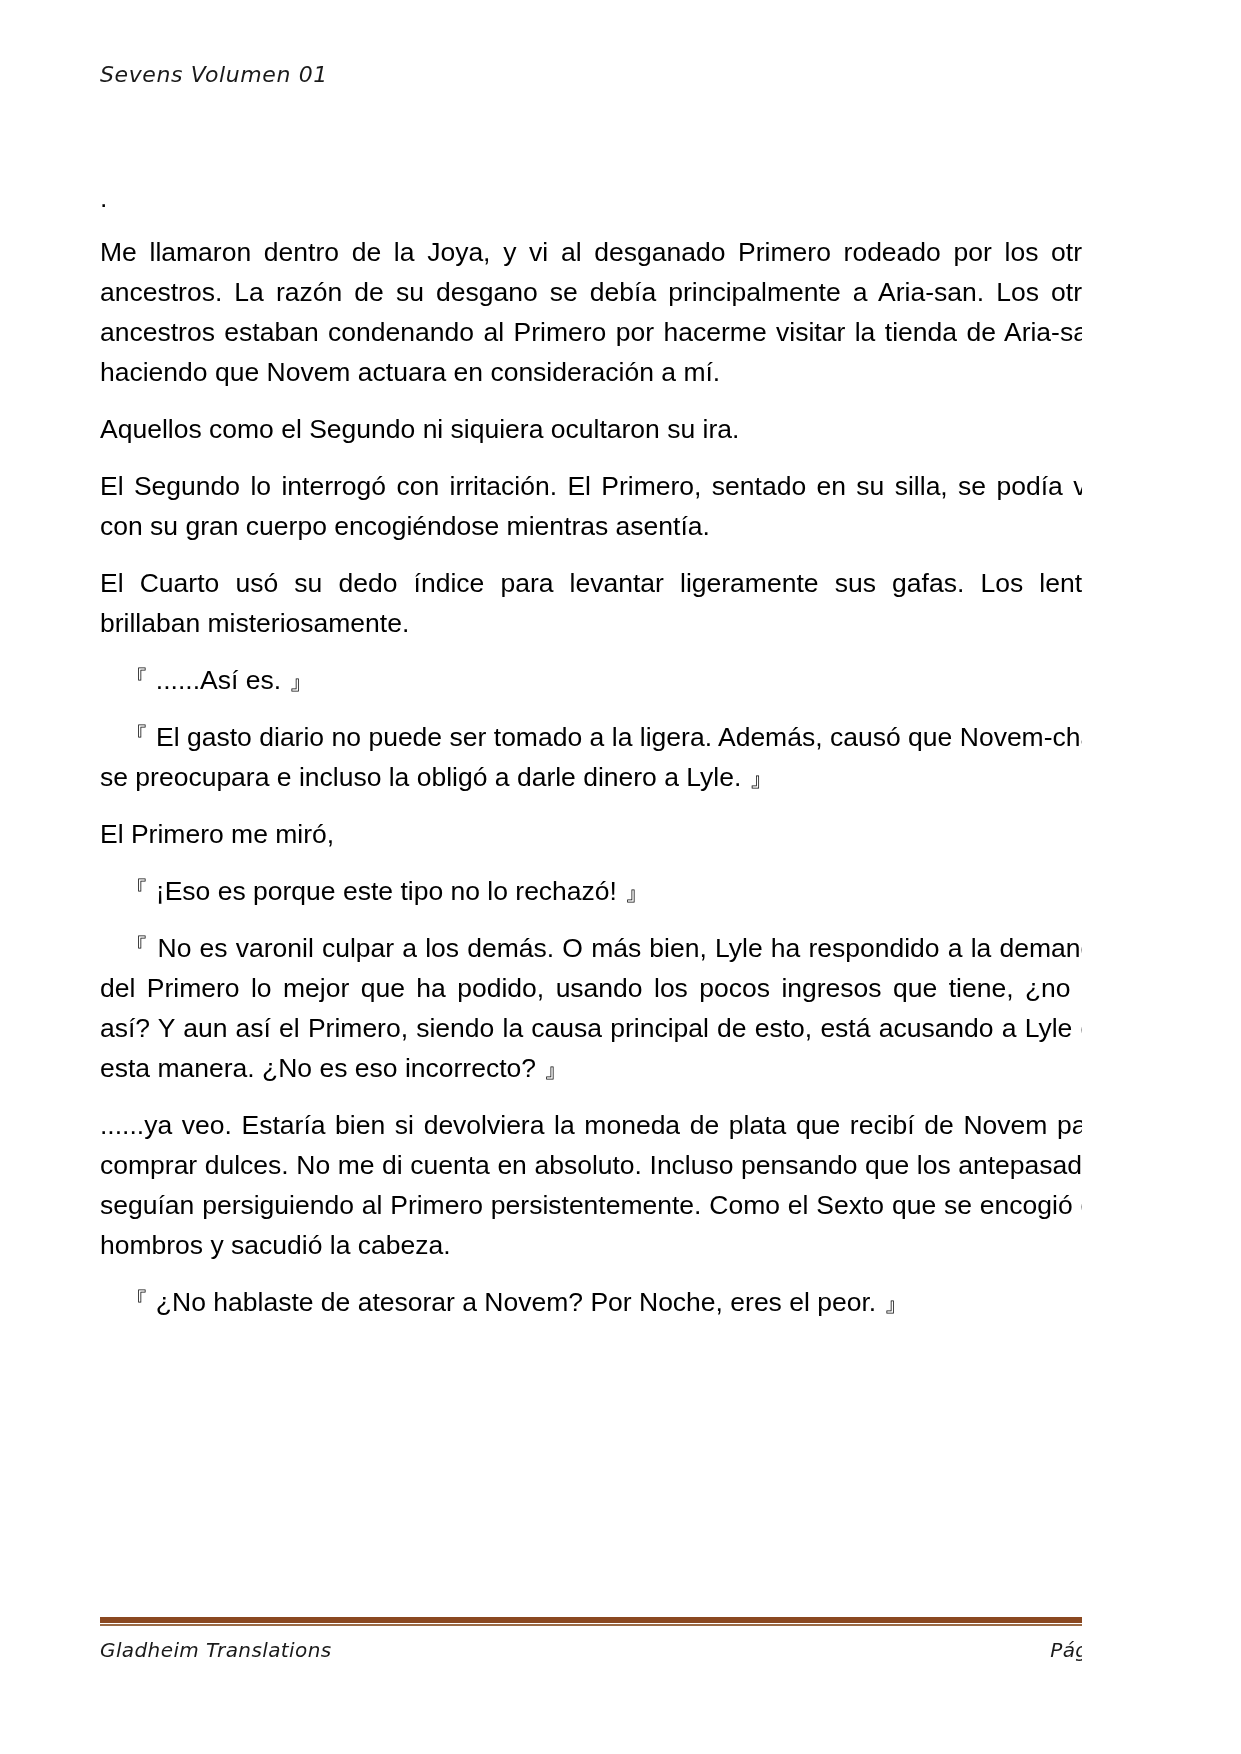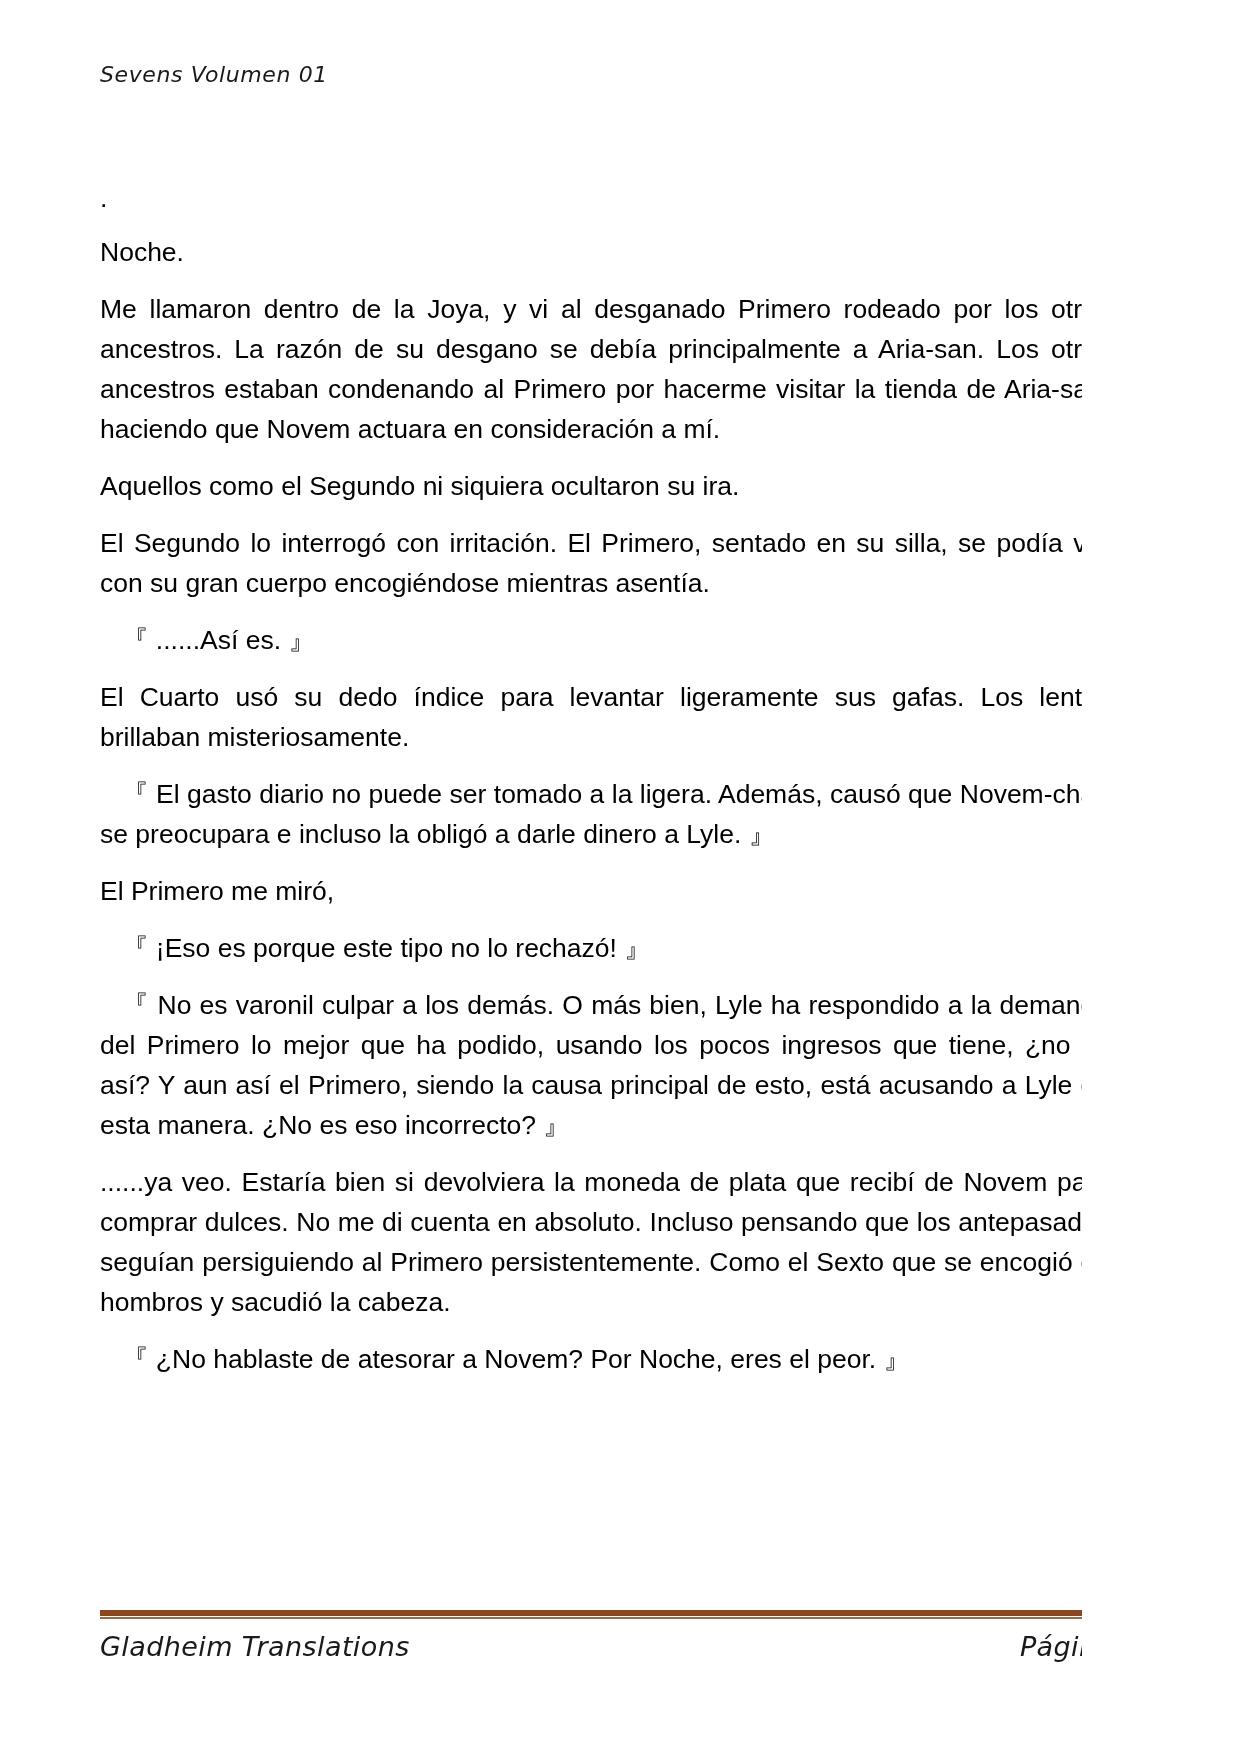--- a/index.html
+++ b/index.html
@@ -85,51 +85,50 @@
     background: #9a6a45;
   }
   .footer-row {
     display: flex;
     justify-content: space-between;
     align-items: baseline;
   }
   .footer-text {
     font-family: "DejaVu Sans", sans-serif;
     font-style: italic;
-    font-size: 27px;
+    font-size: 20px;
     letter-spacing: 0.4px;
     color: #1a1a1a;
     white-space: nowrap;
   }
 </style>
 </head>
 <body>
 
 <div class="page">
 
   <div class="page-header">
     <div class="header-title">Sevens Volumen 01</div>
   </div>
 
   <div class="page-body">
 
     <p class="para tiny last-line-left">.</p>
 
-    <p class="para last-line-left">Noche.</p>
 
     <p class="para last-line-left">Me llamaron dentro de la Joya, y vi al desganado Primero rodeado por los otros ancestros.  La razón de su desgano se debía principalmente a Aria-san. Los otros ancestros estaban condenando al Primero por hacerme visitar la tienda de Aria-san, haciendo que Novem actuara en consideración a mí.</p>
 
     <p class="para last-line-left">Aquellos como el Segundo ni siquiera ocultaron su ira.</p>
 
 
     <p class="para last-line-left">El Segundo lo interrogó con irritación. El Primero, sentado en su silla, se podía ver con su gran cuerpo encogiéndose mientras asentía.</p>
 
+    <p class="para last-line-left">El Cuarto usó su dedo índice para levantar ligeramente sus gafas. Los lentes brillaban misteriosamente.</p>
+
     <p class="para dialogue last-line-left">『 ......Así es. 』</p>
-
-    <p class="para last-line-left">El Cuarto usó su dedo índice para levantar ligeramente sus gafas. Los lentes brillaban misteriosamente.</p>
 
     <p class="para dialogue last-line-left">『  El gasto diario no puede ser tomado a la ligera. Además, causó que Novem-chan se preocupara e incluso la obligó a darle dinero a Lyle. 』</p>
 
     <p class="para last-line-left">El Primero me miró,</p>
 
     <p class="para dialogue last-line-left">『 ¡Eso es porque este tipo no lo rechazó! 』</p>
 
 
     <p class="para dialogue last-line-left">『  No es varonil culpar a los demás. O más bien, Lyle ha respondido a la demanda del Primero lo mejor que ha podido, usando los pocos ingresos que tiene, ¿no es así? Y aun así el Primero, siendo la causa principal de esto, está acusando a Lyle de esta manera.  ¿No es eso incorrecto? 』</p>
 

